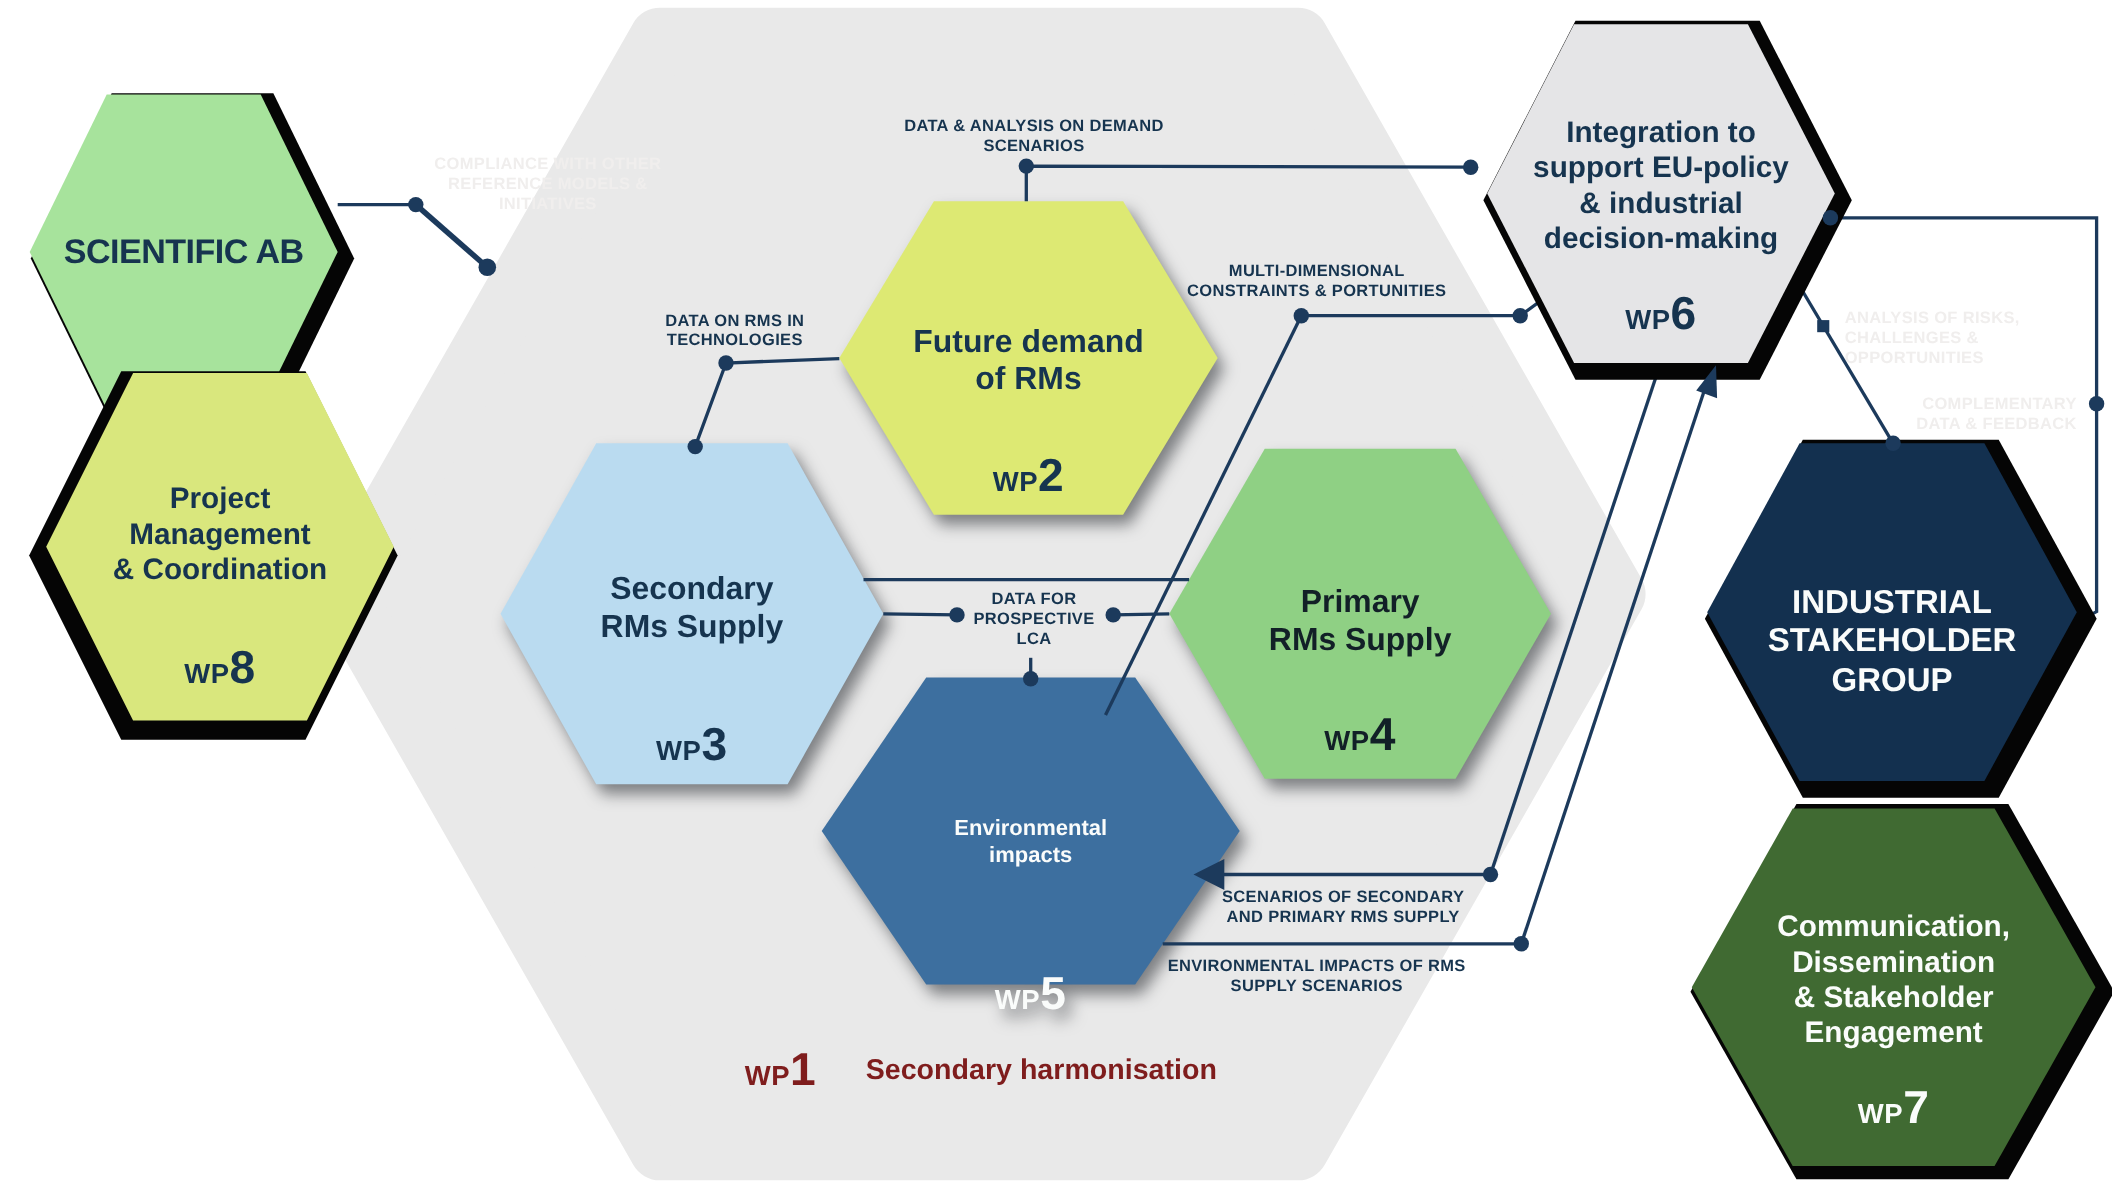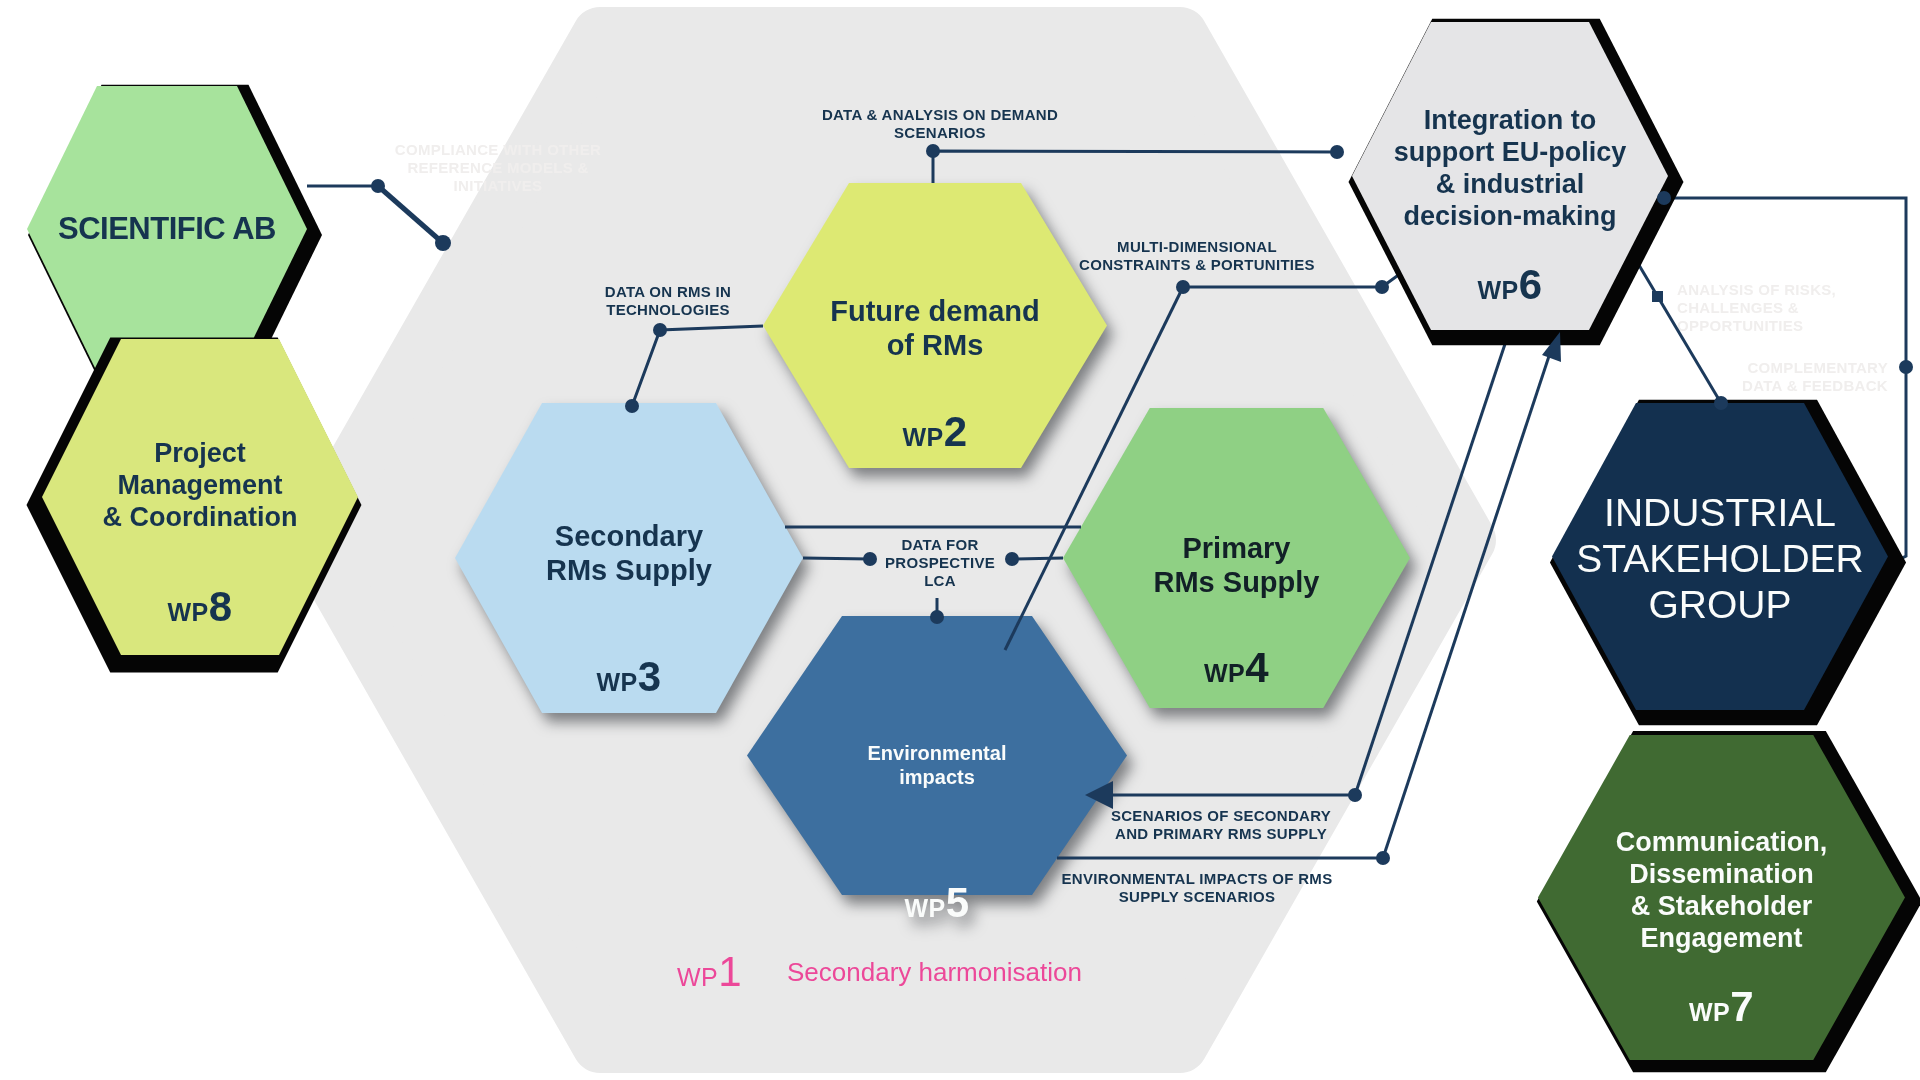--- a/index.html
+++ b/index.html
@@ -30,21 +30,21 @@
   .hex-wp .wp  { font-size:25px; }
   .hex-wp .num { font-size:42px; }
   
   .clabel {
     position:absolute; font-weight:bold; font-size:15px; line-height:18px;
     letter-spacing:0.3px; color:#16344f; text-align:center;
     white-space:pre-line; transform:translate(-50%,-50%);
   }
   .cfaint { color:#f0eeed; transform:none; }
   
-  .wp1row { position:absolute; color:#ec4899; font-weight:normal;text-align:right; }
+  .wp1row { position:absolute; color:#7f1d1d; font-weight:bold;text-align:right; }
 </style>
 </head>
 <body>
 
 <div id="canvas">
 
   <svg class="layer" width="1920" height="1080" viewBox="0 0 1920 1080">
     <g>
       <polygon points="600,35 1180,35 1468,540 1180,1045 600,1045 312,540" fill="none" stroke="#cfcfcf" stroke-width="1.6" stroke-linejoin="round" opacity="0.55" transform="translate(-19.58,-11.88) scale(1.022)"></polygon>
       <polygon points="600,35 1180,35 1468,540 1180,1045 600,1045 312,540" fill="none" stroke="#cfcfcf" stroke-width="1.6" stroke-linejoin="round" opacity="0.4" transform="translate(-30.26,-18.36) scale(1.034)"></polygon>
@@ -152,21 +152,21 @@
       <div class="hex-wp t-navy" style="top:263px;"><span class="wp">WP</span><span class="num">6</span></div>
     </div>
   </div>
 
   <div class="hex" style="left:1552px; top:403px; width:336px; height:307px; z-index:6;">
     <svg width="456" height="427" viewBox="-60 -60 456 427">
       <polygon points="84,0 252,0 336,153.5 252,307 84,307 0,153.5" fill="#050505" transform="translate(-2.1,-3.2) scale(1.06)"></polygon>
       <polygon points="84,0 252,0 336,153.5 252,307 84,307 0,153.5" fill="#13304f"></polygon>
     </svg>
     <div class="hex-text">
-      <div class="hex-title t-white" style="top:156px; font-size:39px; font-weight:400;">INDUSTRIAL
+      <div class="hex-title t-white" style="top:180px; font-size:30px; font-weight:700;">INDUSTRIAL
 STAKEHOLDER
 GROUP</div>
     </div>
   </div>
 
   <div class="hex" style="left:1538px; top:735px; width:367px; height:325px; z-index:6;">
     <svg width="487" height="445" viewBox="-60 -60 487 445">
       <polygon points="91.75,0 275.25,0 367,162.5 275.25,325 91.75,325 0,162.5" fill="#050505" transform="translate(-1.2,-4.1) scale(1.05)"></polygon>
       <polygon points="91.75,0 275.25,0 367,162.5 275.25,325 91.75,325 0,162.5" fill="#406a32"></polygon>
     </svg>

